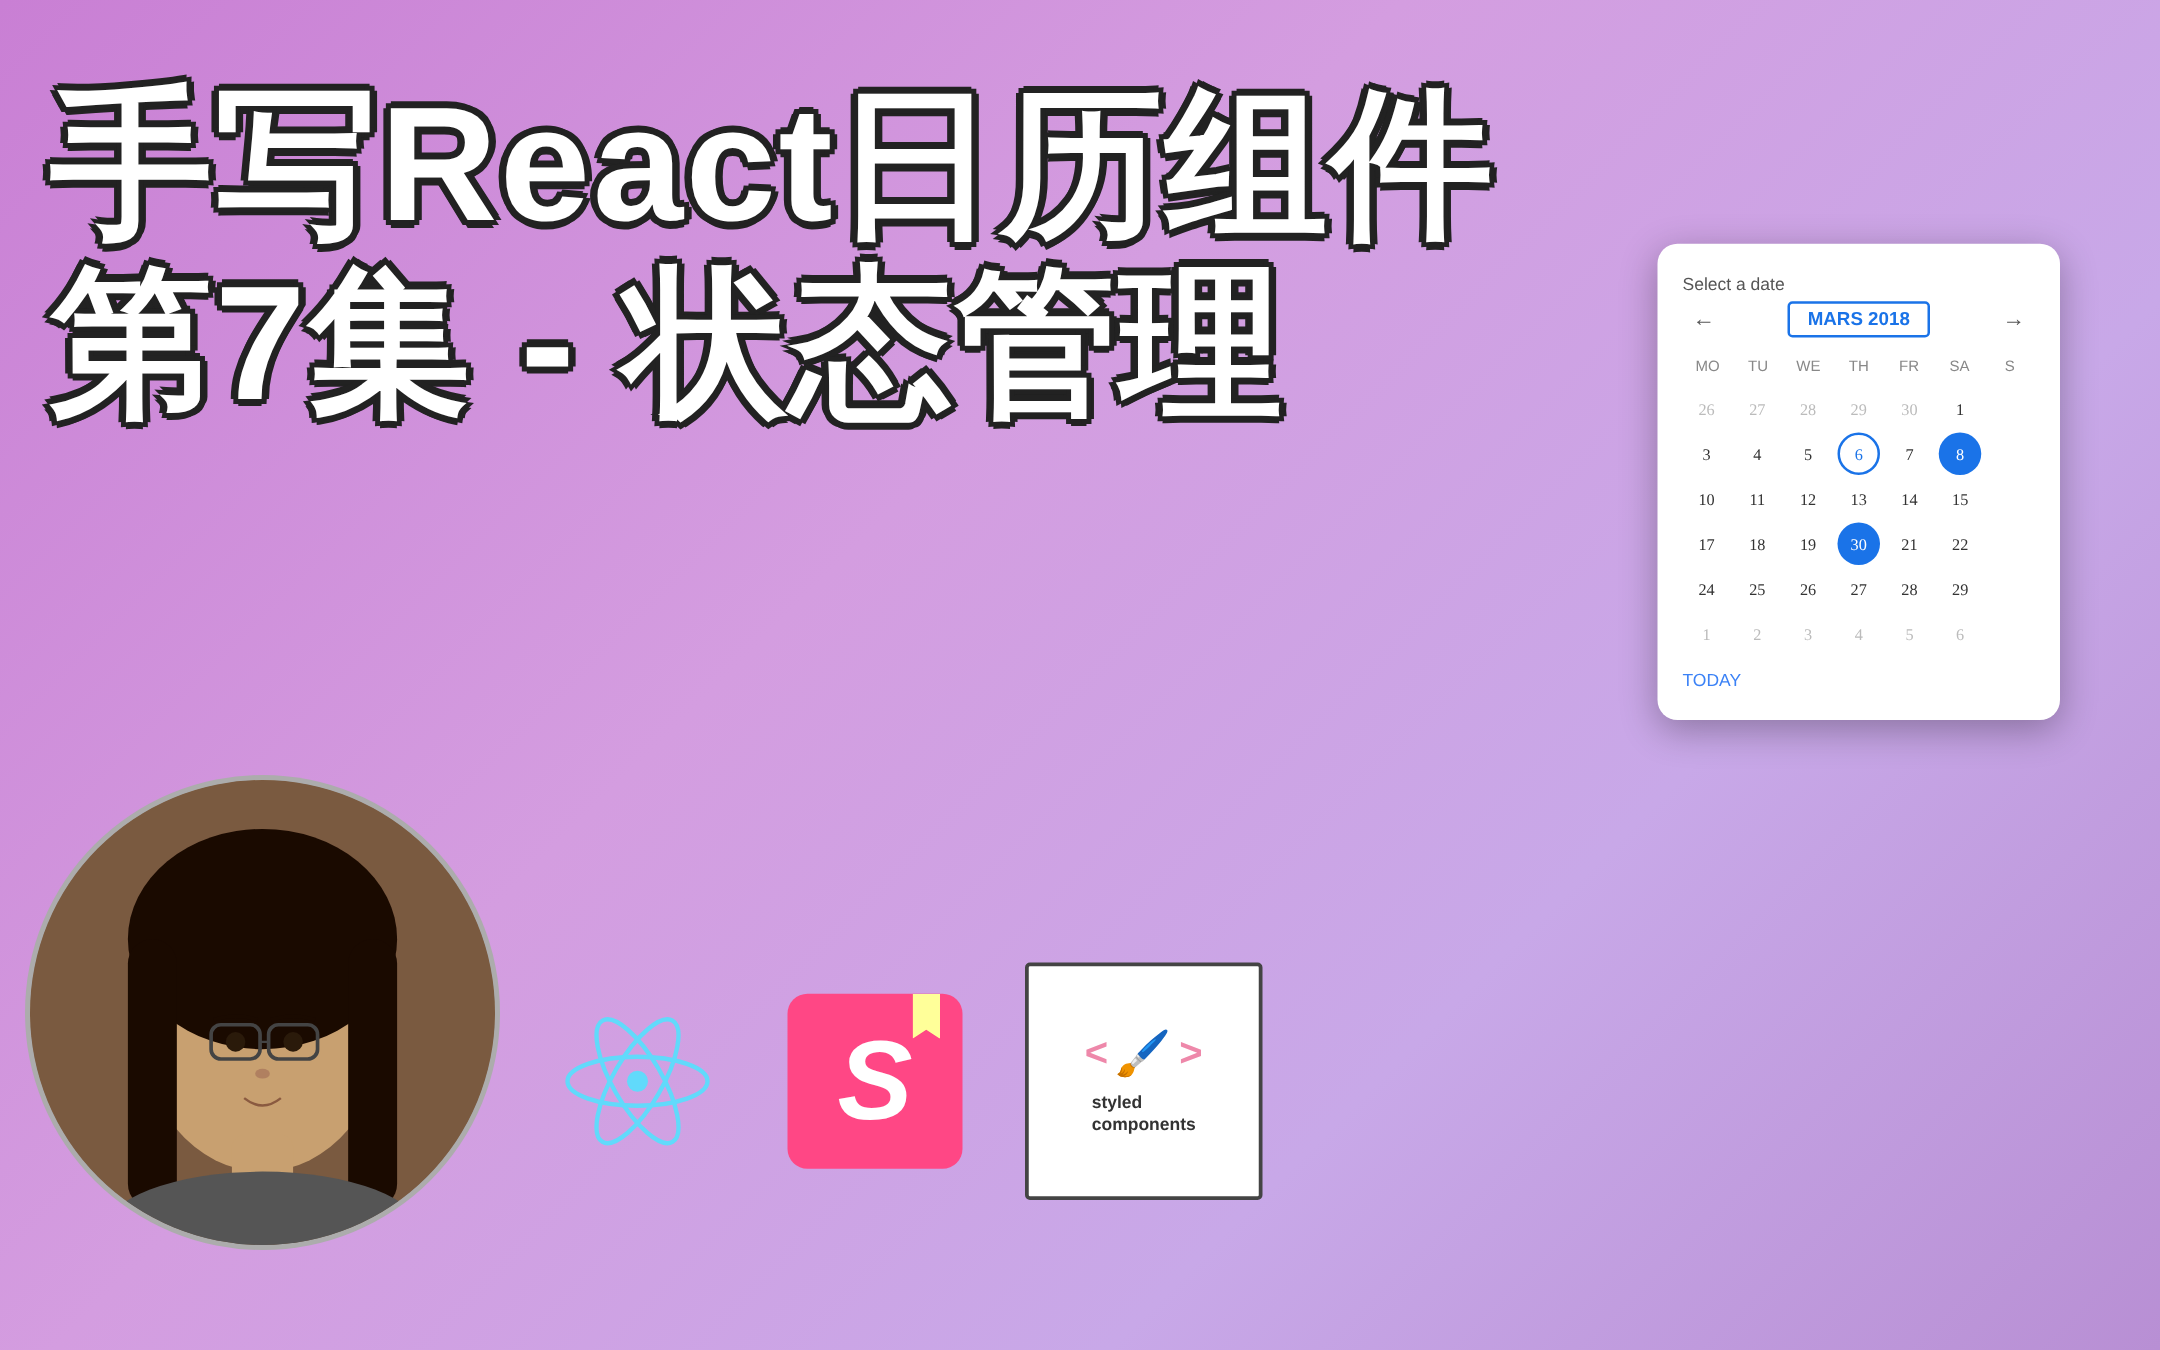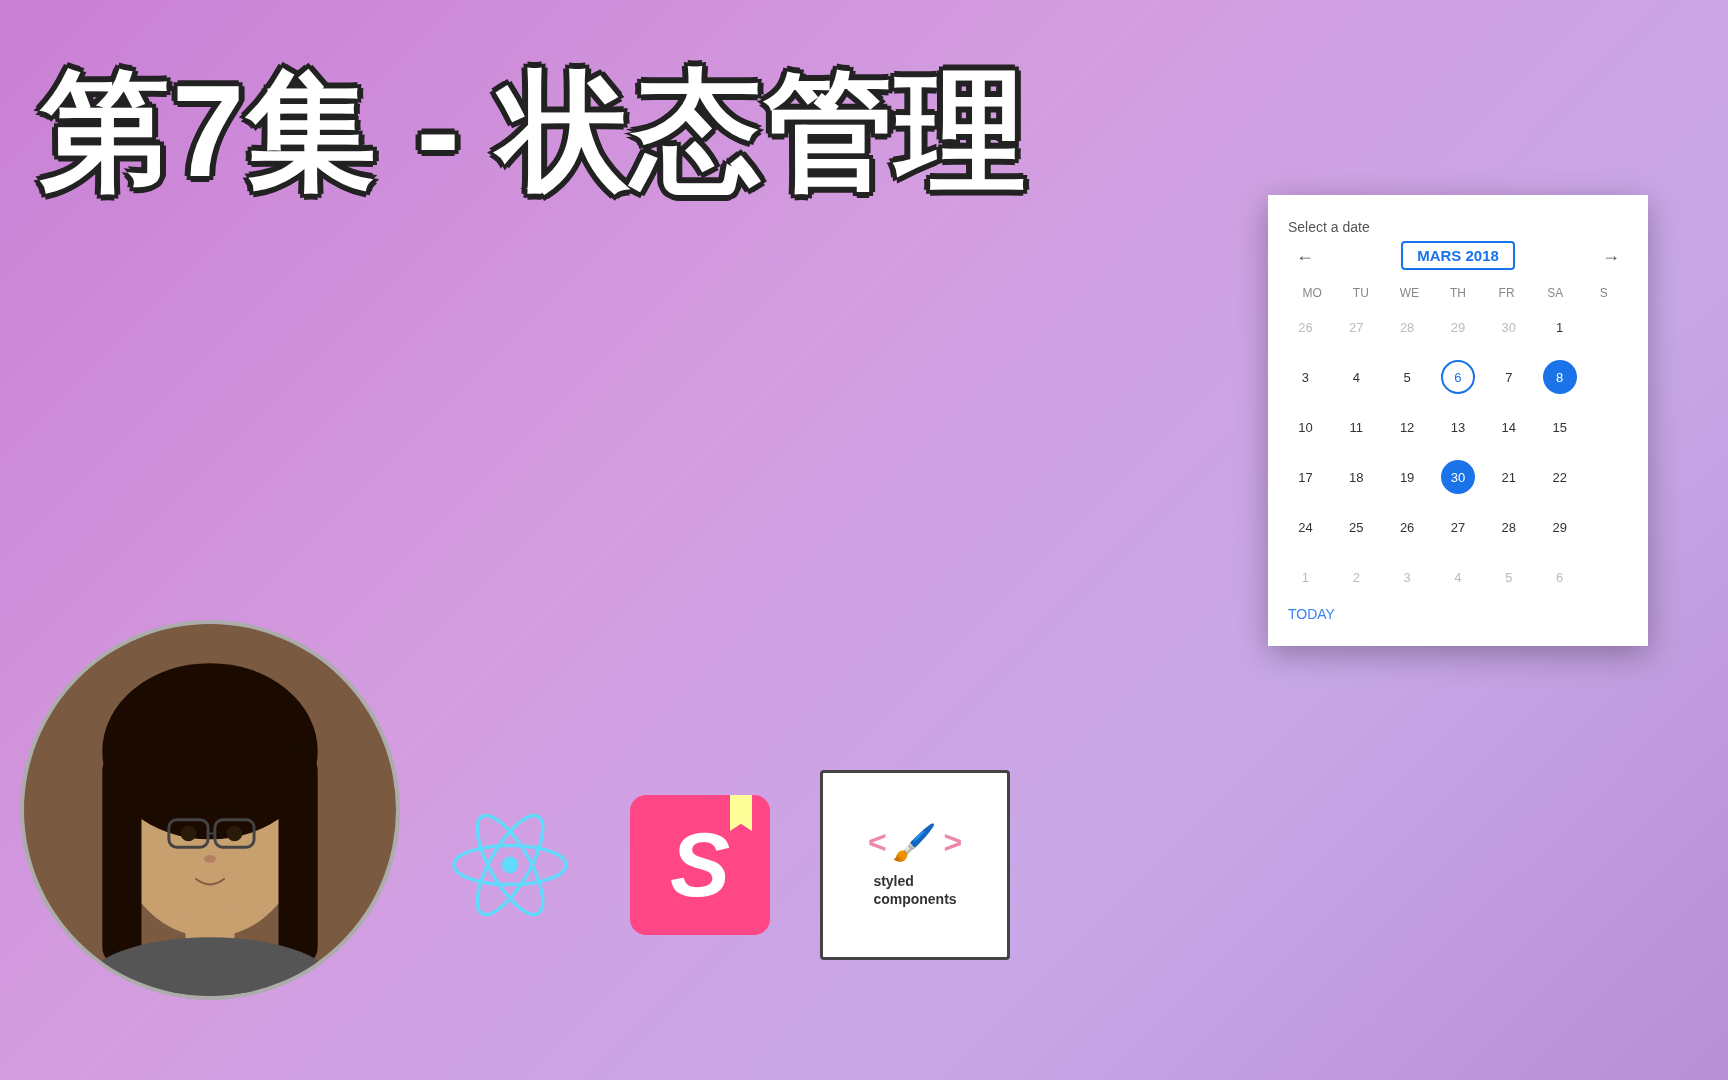--- a/index.html
+++ b/index.html
@@ -132,23 +132,23 @@
       color: #333;
       text-align: left;
       line-height: 1.3;
     }
 
     
     .calendar-widget {
       position: absolute;
       top: 195px;
       right: 80px;
-      width: 380px;
+      width: 322px;
       background: white;
-      border-radius: 0;
+      border-radius: 16px;
       box-shadow: 0 8px 30px rgba(0,0,0,0.3);
       padding: 24px 20px 20px;
     }
 
     .cal-label {
       font-size: 14px;
       color: #555;
       margin-bottom: 6px;
     }
 
@@ -201,21 +201,22 @@
       text-align: center;
       font-size: 12px;
       font-weight: 400;
       color: #888;
       padding: 4px 0;
     }
 
     .cal-days {
       display: grid;
       grid-template-columns: repeat(7, 1fr);
-      gap: 16px;
+      gap: 2px;
+      font-family: Liberation Serif, serif;
     }
 
     .cal-day {
       text-align: center;
       font-size: 13px;
       color: #333;
       padding: 7px 4px;
       border-radius: 50%;
       cursor: pointer;
       line-height: 1;
@@ -253,20 +254,21 @@
       padding: 12px 0 4px;
       display: block;
     }
   </style>
 </head>
 <body>
 
 <div style="position:absolute;inset:0;background:linear-gradient(135deg,#c97fd4 0%,#d49de0 40%,#c8a8e8 70%,#b88fd4 100%);"></div>
 
 <div class="title-block">
+  <div class="title-line1">手写React日历组件</div>
   <div class="title-line2">第7集 - 状态管理</div>
 </div>
 
 <div class="avatar-circle">
   <svg width="380" height="380" viewBox="0 0 380 380">
 
     <circle cx="190" cy="190" r="190" fill="#a0856a"></circle>
 
     <rect x="0" y="0" width="380" height="380" fill="#7a5a40" rx="190"></rect>
 

